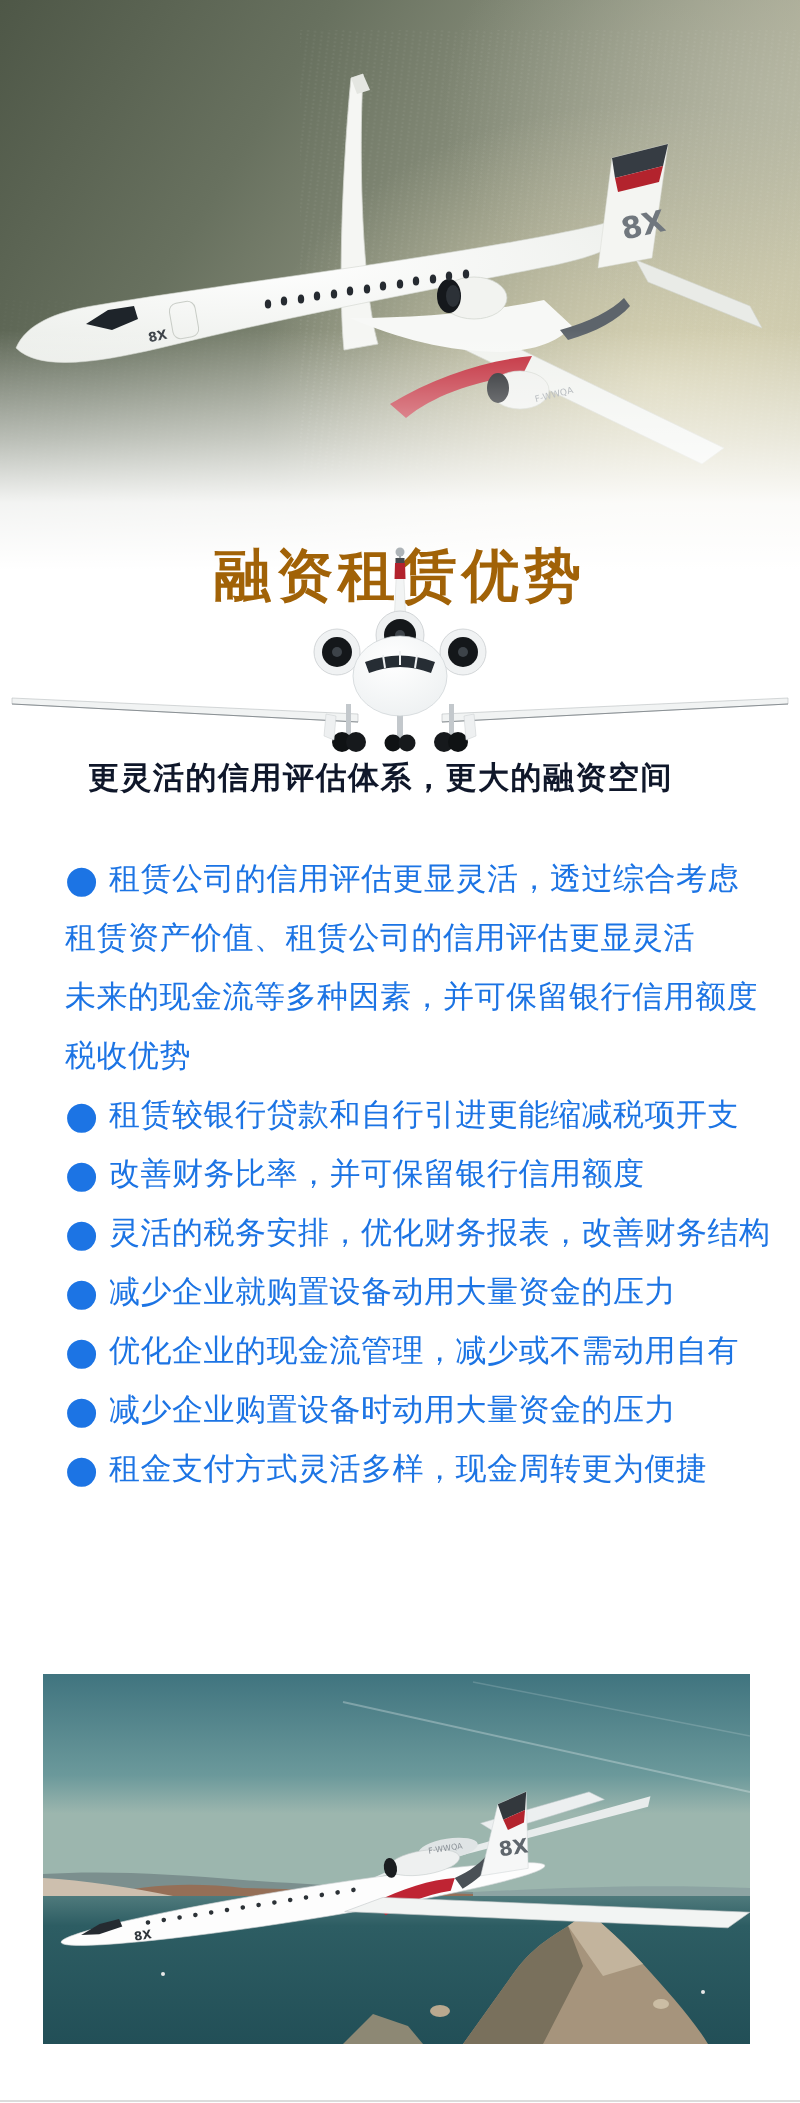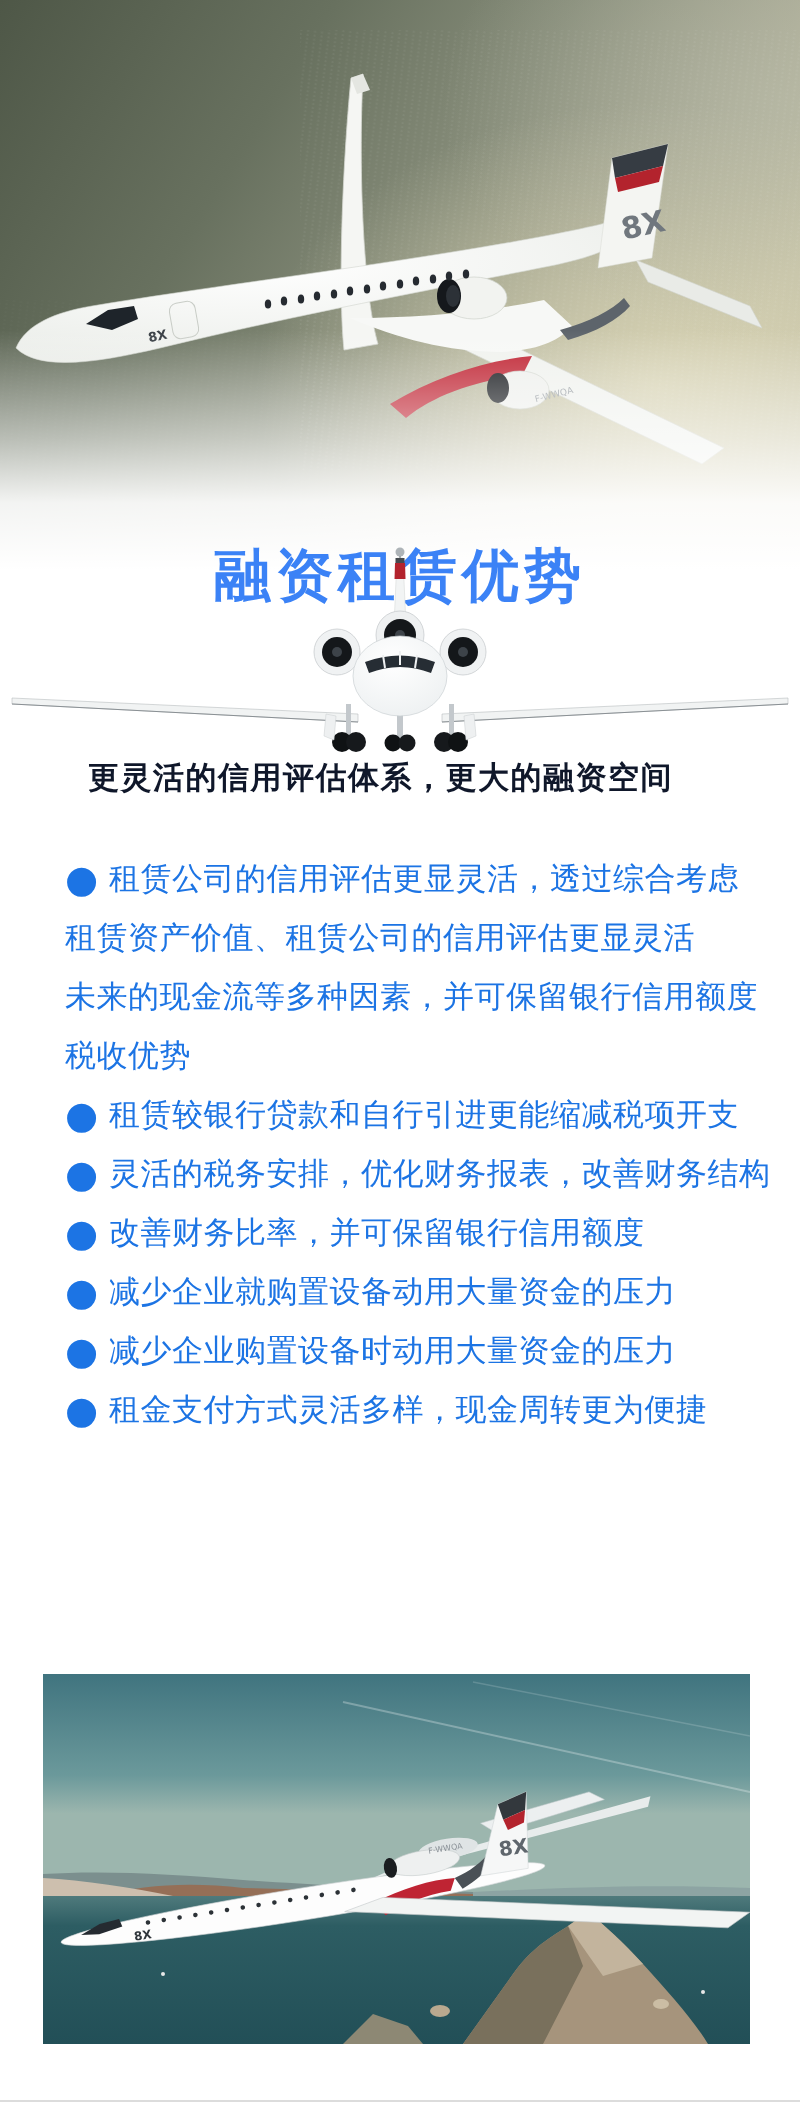--- a/index.html
+++ b/index.html
@@ -6,21 +6,21 @@
   #page{position:relative;width:800px;height:2103px;background:#ffffff;overflow:hidden;
         font-family:"DejaVu Sans","Liberation Sans",sans-serif;}
   svg{display:block;}
   .abs{position:absolute;}
   
   #hero{left:0;top:0;width:800px;height:570px;z-index:1;}
   #hero-fade{left:0;top:330px;width:800px;height:240px;z-index:2;
     background:linear-gradient(180deg,rgba(255,255,255,0) 0%,rgba(255,255,255,.55) 45%,rgba(255,255,255,.92) 72%,#ffffff 100%);}
   
   #page-title{left:0;top:543px;width:800px;height:64px;line-height:64px;text-align:center;z-index:3;
-    font-size:57px;font-weight:800;letter-spacing:5px;color:#3b82f6;}
+    font-size:57px;font-weight:800;letter-spacing:5px;color:#a16207;}
   
   #front-view{left:0;top:538px;width:800px;height:235px;z-index:4;}
   
   #subtitle{left:88px;top:757px;width:660px;height:40px;line-height:40px;z-index:5;
     font-size:31px;font-weight:bold;letter-spacing:1.5px;color:#0f172a;}
   
   #advantages{left:65px;top:813px;width:700px;z-index:5;color:#1c74e4;
     font-size:31px;letter-spacing:.5px;margin-top:36px;}
   .line{height:59px;line-height:59px;white-space:nowrap;}
   .b{display:inline-block;width:44px;font-size:38px;vertical-align:-3px;line-height:0;}
@@ -181,23 +181,24 @@
   </svg>
 
   <div id="subtitle" class="abs">更灵活的信用评估体系，更大的融资空间</div>
 
   <div id="advantages" class="abs">
     <div class="line"><span class="b">●</span><span>租赁公司的信用评估更显灵活，透过综合考虑</span></div>
     <div class="line"><span class="b"></span><span>租赁资产价值、租赁公司的信用评估更显灵活</span></div>
     <div class="line"><span class="b"></span><span>未来的现金流等多种因素，并可保留银行信用额度</span></div>
     <div class="line"><span class="b"></span><span>税收优势</span></div>
     <div class="line"><span class="b">●</span><span>租赁较银行贷款和自行引进更能缩减税项开支</span></div>
+    <div class="line"><span class="b">●</span><span>改善财务比率，并可保留银行信用额度</span></div>
     <div class="line"><span class="b">●</span><span>灵活的税务安排，优化财务报表，改善财务结构</span></div>
-    <div class="line"><span class="b">●</span><span>改善财务比率，并可保留银行信用额度</span></div>
     <div class="line"><span class="b">●</span><span>减少企业就购置设备动用大量资金的压力</span></div>
+    <div class="line"><span class="b">●</span><span>优化企业的现金流管理，减少或不需动用自有</span></div>
     <div class="line"><span class="b">●</span><span>减少企业购置设备时动用大量资金的压力</span></div>
     <div class="line"><span class="b">●</span><span>租金支付方式灵活多样，现金周转更为便捷</span></div>
   </div>
 
   <svg id="bottom-photo" class="abs" viewBox="0 0 707 370" width="707" height="370" aria-hidden="true">
     <defs>
       <linearGradient id="sky2" x1="0" y1="0" x2="0" y2="1">
         <stop offset="0" stop-color="#40747f"></stop>
         <stop offset="0.45" stop-color="#6b999b"></stop>
         <stop offset="0.62" stop-color="#9cb6ae"></stop>

